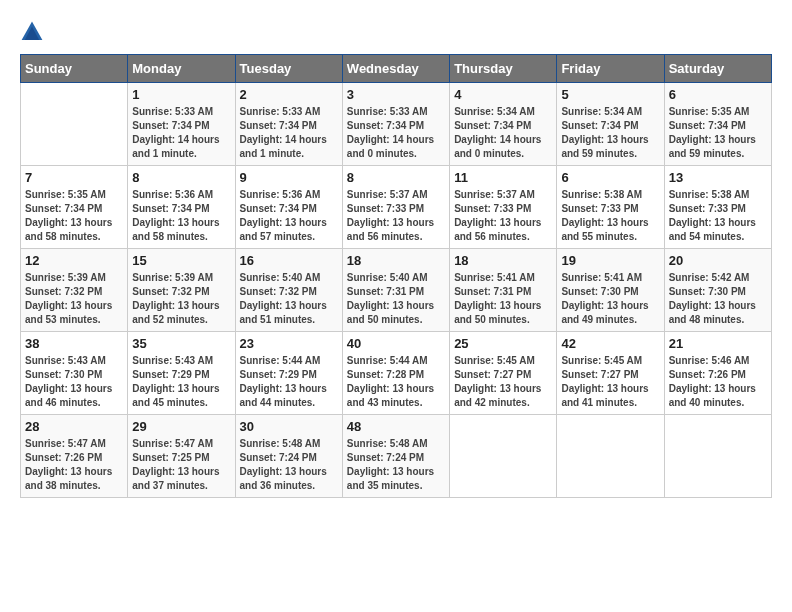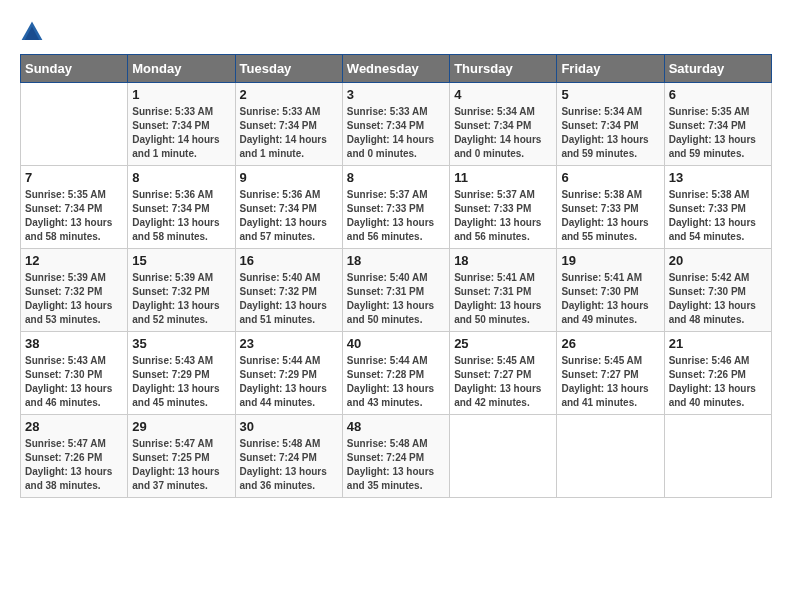--- a/index.html
+++ b/index.html
@@ -298,21 +298,21 @@
 and 43 minutes.</div>
         </td>
         <td>
           <span class="day-number">25</span>
           <div class="cell-info" style="white-space: pre-line;">Sunrise: 5:45 AM
 Sunset: 7:27 PM
 Daylight: 13 hours
 and 42 minutes.</div>
         </td>
         <td>
-          <span class="day-number">26</span>
+          <span class="day-number">42</span>
           <div class="cell-info" style="white-space: pre-line;">Sunrise: 5:45 AM
 Sunset: 7:27 PM
 Daylight: 13 hours
 and 41 minutes.</div>
         </td>
         <td>
           <span class="day-number">21</span>
           <div class="cell-info" style="white-space: pre-line;">Sunrise: 5:46 AM
 Sunset: 7:26 PM
 Daylight: 13 hours

